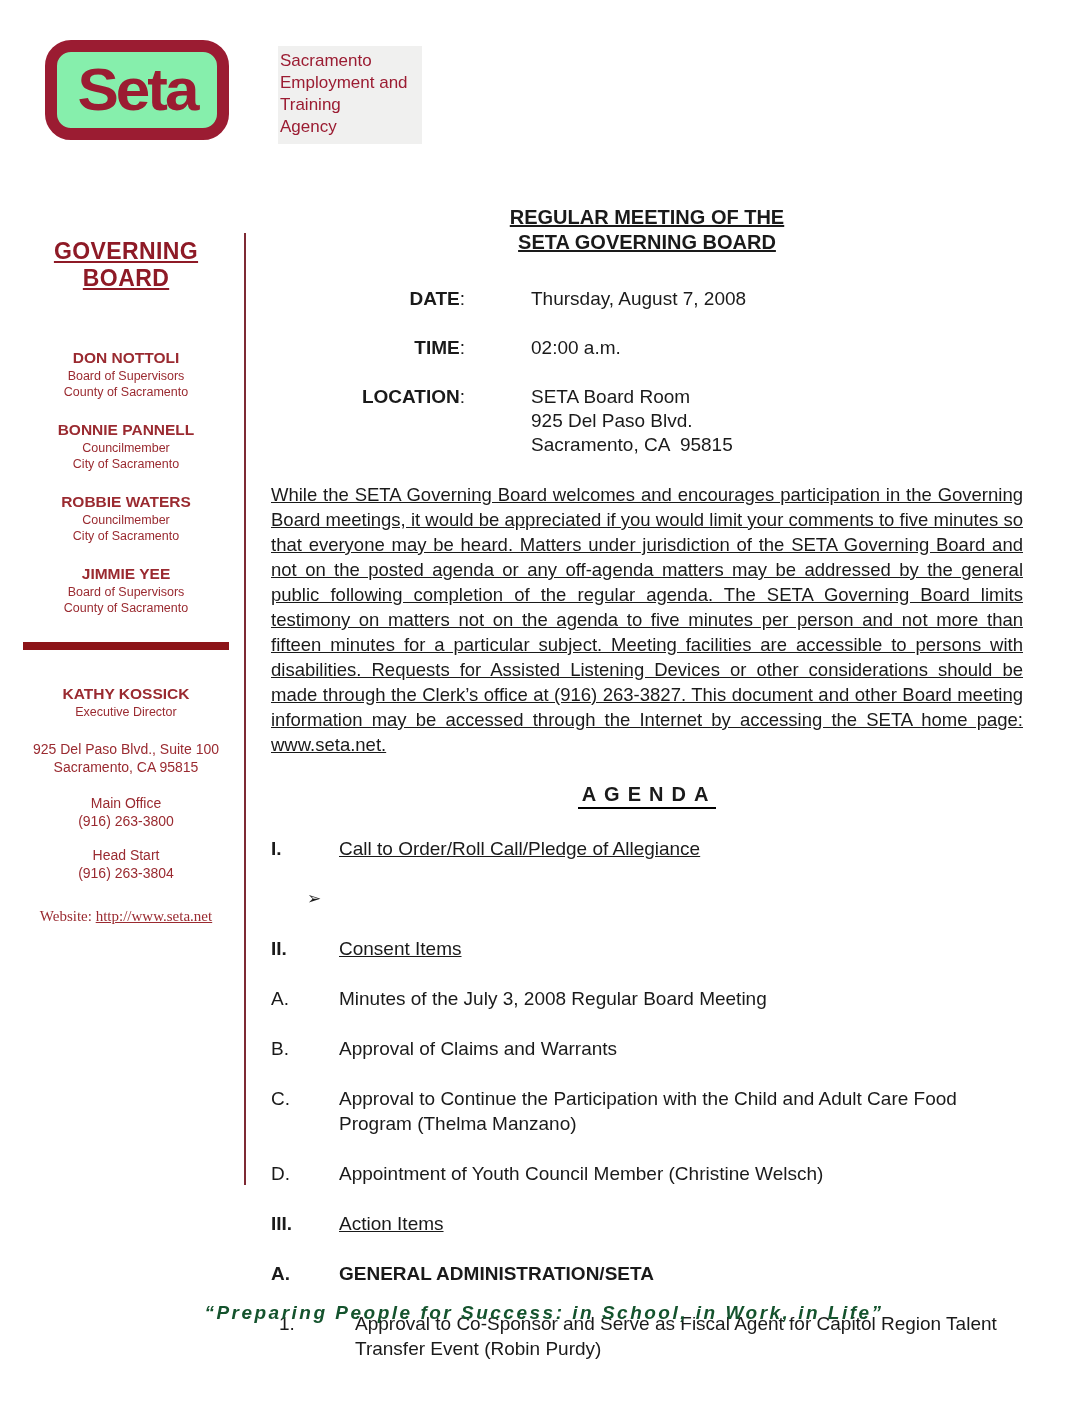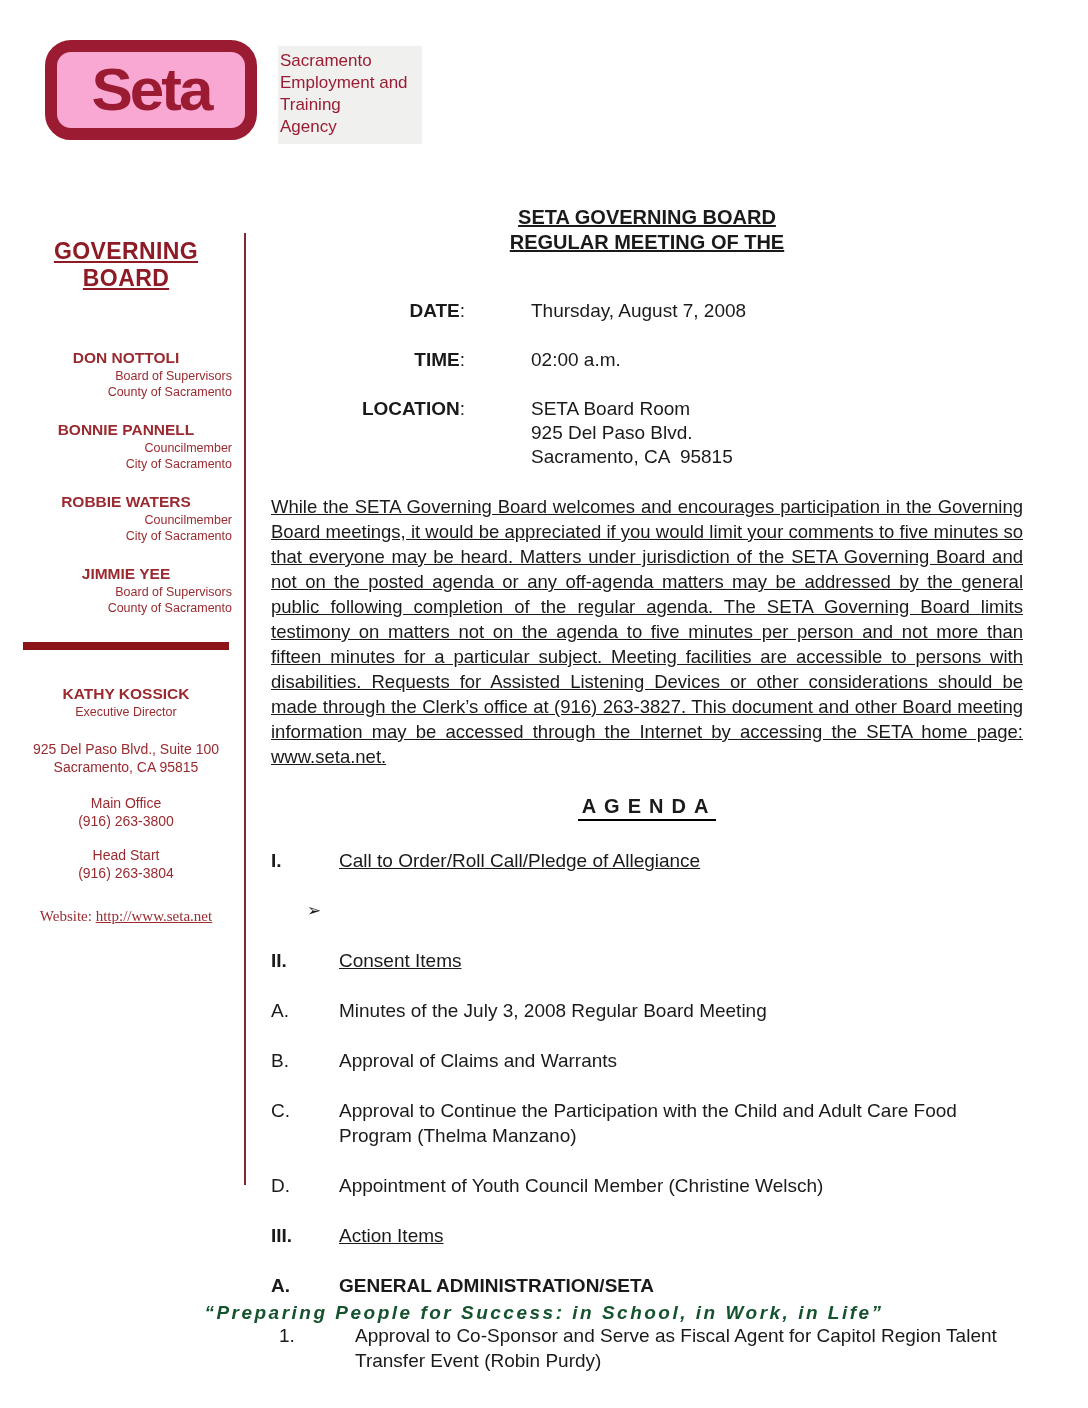--- a/index.html
+++ b/index.html
@@ -12,23 +12,23 @@
   }
   *{margin:0;padding:0;box-sizing:border-box;}
   html,body{background:#ffffff;}
   body{
     width:1088px;height:1408px;position:relative;overflow:hidden;
     font-family:"Liberation Sans", sans-serif;color:var(--ink);
   }
 
   
   .logo-box{
-    position:absolute;left:45px;top:40px;width:212px;height:100px;
+    position:absolute;left:45px;top:40px;width:184px;height:100px;
     border:12px solid var(--brand);border-radius:26px;
-    display:flex;align-items:center;justify-content:center;background:#f9a8d4;
+    display:flex;align-items:center;justify-content:center;background:#86efac;
   }
   .logo-wordmark{
     color:var(--brand);font-weight:800;font-size:62px;line-height:1;
     letter-spacing:-3px;transform:scaleY(.95);
   }
   .logo-tagline{
     position:absolute;left:278px;top:46px;width:144px;height:98px;
     background:var(--tagline-bg);padding:4px 0 0 2px;
   }
   .tagline-line{color:var(--brand);font-size:17px;line-height:22px;}
@@ -37,21 +37,21 @@
   .sidebar{
     position:absolute;left:20px;top:238px;width:212px;text-align:center;
     color:var(--sidebar-text);
   }
   .sidebar-title{
     font-weight:bold;font-size:23px;letter-spacing:.4px;
     text-decoration:underline;color:#8E1A26;margin-bottom:56px;
   }
   .member{margin-bottom:20px;}
   .member-name{font-weight:bold;font-size:15.5px;line-height:20px;}
-  .member-role{font-size:12.5px;line-height:16px;text-align:right;}
+  .member-role{font-size:12.5px;line-height:16px;}
   .sidebar-bar{
     height:8px;background:var(--bar);margin:26px 3px 34px 3px;
   }
   .director-name{font-weight:bold;font-size:15.5px;line-height:20px;}
   .director-title{font-size:12.5px;line-height:16px;margin-bottom:20px;}
   .addr-line{font-size:14px;line-height:18px;}
   .address{margin-bottom:18px;}
   .contact{margin-bottom:16px;}
   .contact-line{font-size:14px;line-height:18px;}
   .website{
@@ -61,21 +61,21 @@
   .vertical-rule{
     position:absolute;left:244px;top:233px;width:2px;height:952px;
     background:var(--rule);
   }
 
   
   .main{position:absolute;left:271px;top:205px;width:752px;}
   .doc-title{text-align:center;font-weight:bold;font-size:20px;line-height:25px;}
   .doc-title .tline{text-decoration:underline;}
 
-  .meta-rows{margin-top:44px;}
+  .meta-rows{margin-top:32px;}
   .meta-row{display:flex;margin-bottom:25px;}
   .meta-label-cell{width:194px;text-align:right;font-size:19px;line-height:24px;flex:0 0 194px;}
   .meta-label{font-weight:bold;}
   .meta-colon{font-weight:normal;}
   .meta-value{margin-left:66px;font-size:19px;line-height:24px;}
   .meta-value-line{white-space:pre;}
 
   .notice{
     margin-top:2px;font-size:18.5px;line-height:25px;text-align:justify;
     text-decoration:underline;
@@ -166,22 +166,22 @@
     </div>
   <div class="website">
     <span>Website: </span><a href="#">http://www.seta.net</a>
   </div>
 </div>
 
 <div class="vertical-rule"></div>
 
 <div class="main">
   <div class="doc-title">
+    <div><span class="tline">REGULAR MEETING OF THE</span></div>
     <div><span class="tline">SETA GOVERNING BOARD</span></div>
-    <div><span class="tline">REGULAR MEETING OF THE</span></div>
   </div>
 
   <div class="meta-rows">
       <div class="meta-row">
         <div class="meta-label-cell"><span class="meta-label">DATE</span><span class="meta-colon">:</span></div>
         <div class="meta-value">
           <div class="meta-value-line">Thursday, August 7, 2008</div>
         </div>
       </div>
       <div class="meta-row">

